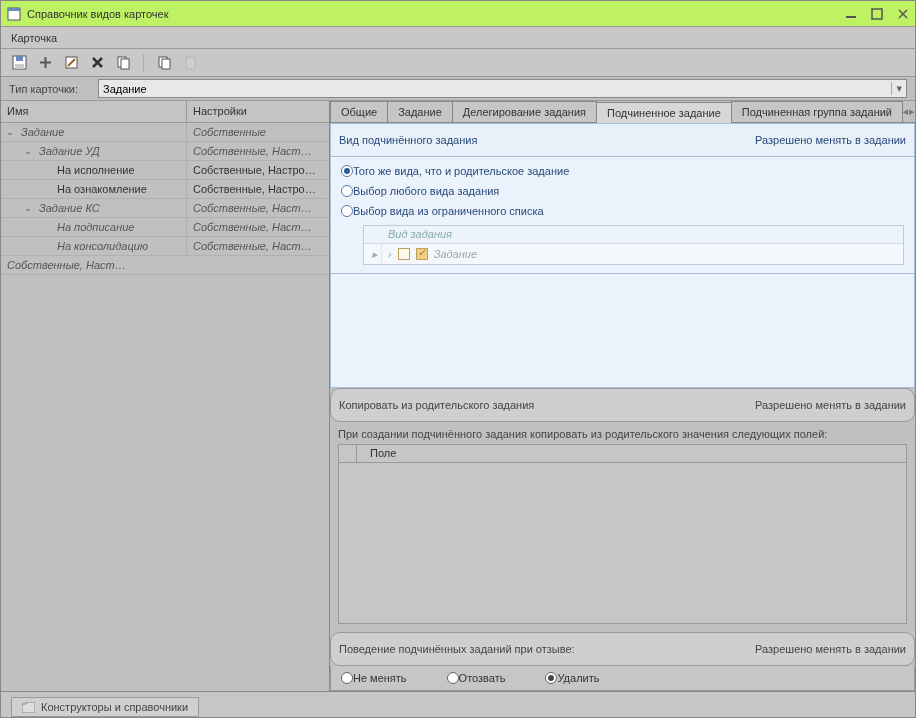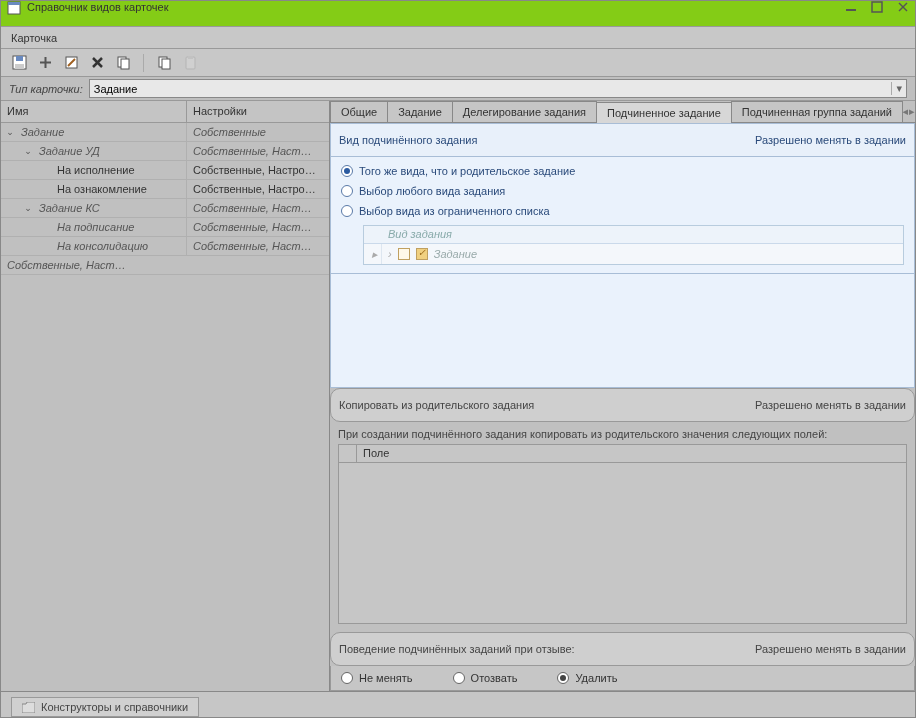--- a/index.html
+++ b/index.html
@@ -1,28 +1,28 @@
 <!DOCTYPE html>
 <html><head>
 <meta charset="utf-8">
 <style>
 * { box-sizing: border-box; margin: 0; padding: 0; font-family: Tahoma, Arial, sans-serif; font-size: 11px; }
 body { background: #d9d9d9; width: 916px; height: 718px; overflow: hidden; }
 .window { width: 916px; height: 718px; background: #bfbfbf; border: 1px solid #888; display: flex; flex-direction: column; }
-.titlebar { height: 26px; display: flex; align-items: flex-start; padding: 0 6px; background: #84cc16; border-bottom: 1px solid #999; }
+.titlebar { height: 26px; display: flex; align-items: center; padding: 0 6px; background: #bef264; border-bottom: 1px solid #999; }
 .titlebar .app-icon { width: 14px; height: 14px; margin-right: 6px; display: inline-block; }
 .titlebar .title { flex: 1; color: #333; }
 .titlebar .wbtns { display: flex; gap: 14px; color: #555; }
 .titlebar .wbtn { cursor: pointer; }
 .menubar { height: 22px; display: flex; align-items: center; padding: 0 10px; background: #c8c8c8; border-bottom: 1px solid #999; color: #333; }
 .toolbar { height: 28px; display: flex; align-items: center; gap: 10px; padding: 0 10px; background: #c8c8c8; border-bottom: 1px solid #999; }
 .tb-icon { width: 16px; height: 16px; display: flex; align-items: center; justify-content: center; color: #555; cursor: pointer; }
 .tb-sep { width: 1px; height: 18px; background: #aaa; margin: 0 2px; }
 .type-row { height: 24px; display: flex; align-items: center; padding: 0 8px; background: #bfbfbf; border-bottom: 1px solid #999;}
-.type-row label { color: #444; margin-right: 6px; font-style: italic; }
+.type-row label { color: #444; margin-right: 20px; }
 .type-select { flex: 1; height: 19px; border: 1px solid #888; background: #e8e8e8; display: flex; align-items: center; justify-content: space-between; padding: 0 4px; }
 .type-sel-btn { border-left: 1px solid #aaa; padding-left: 4px; color: #666; cursor: pointer; }
 .body { flex: 1; display: flex; min-height: 0; }
 .left { width: 329px; display: flex; flex-direction: column; background: #c0c0c0; border-right: 1px solid #888; }
 .left-head { height: 22px; display: flex; background: #c4c4c4; border-bottom: 1px solid #999; }
 .lh-cell { padding: 4px 6px; color: #333; }
 .lh-name { width: 186px; border-right: 1px solid #999; }
 .lh-set { flex: 1; }
 .tree { background: #c0c0c0; flex:1; overflow:auto;}
 .trow { display: flex; height: 19px; border-bottom: 1px solid #b0b0b0; align-items: center; }
@@ -36,38 +36,38 @@
 .right { flex: 1; display: flex; flex-direction: column; background: #c0c0c0; min-width:0;}
 .tabbar { height: 22px; display: flex; align-items: stretch; background: #c0c0c0; border-bottom: 1px solid #888; }
 .tab { padding: 4px 10px; border: 1px solid #888; border-bottom: none; margin-right: -1px; background: #c6c6c6; color: #333; cursor: pointer; white-space:nowrap; }
 .tab.active { background: #d7d7d7; position: relative; top: 1px; }
 .tab-nav { width: 16px; display: flex; align-items:center; justify-content:center; color:#777; cursor:pointer;}
 .tabcontent { flex:1; display:flex; flex-direction:column; padding: 0; min-height:0;}
 .section-head { background: #e8f0fa; border: 1px solid #a8bdd6; height:20px; display:flex; align-items:center; justify-content:space-between; padding:16px 8px; color:#2a4a7a;}
 .section-head.gray { background: #cfcfcf; border-color:#999; color:#444;border-radius:10px;}
 .section-body { background: #eaf2fc; border: 1px solid #a8bdd6; border-top:none; padding: 8px 10px; display:flex; flex-direction:column; gap:8px;}
 .section-body.gray { background:#c6c6c6; border-color:#999; color:#444;text-align:center;}
-.radio-row { display:flex; align-items:center; gap:6px; color:#2a4a7a;}
+.radio-row { display:flex; align-items:center; color:#2a4a7a;}
 .radio-row.gray { color:#333;}
 .radio { width:12px; height:12px; border:1px solid #5a7aa8; border-radius:50%; display:inline-flex; align-items:center; justify-content:center; background:#fff;}
 .radio.checked::after { content:""; width:6px; height:6px; background:#2a5aa0; border-radius:50%;}
 .radio.gray { border-color:#666;}
 .radio.gray.checked::after { background:#444;}
 .subtable { margin-left: 22px; border:1px solid #b8ccde; background:#f4f7fb;}
 .subtable .sth { height:18px; background:#edf3fa; border-bottom:1px solid #cad9ea; padding:2px 8px 2px 24px; color:#8aa; font-style:italic;}
 .subtable .str { height:20px; display:flex; align-items:center; padding:0 4px; gap:6px; color:#9aa; font-style:italic;}
 .subtable .navcell { width:14px; text-align:center; color:#aaa; border-right:1px solid #dde6f0; height:100%; display:flex; align-items:center; justify-content:center;}
 .checkbox { width:12px; height:12px; border:1px solid #c0a060; background:#fff8e8; display:inline-block;}
 .checkbox.checked { background:#f0d080; position:relative;}
 .checkbox.checked::after{content:"✓"; position:absolute; top:-2px; left:1px; font-size:10px; color:#a07020;}
 .copytext { color:#444; padding: 6px 8px 4px 8px;}
 .fieldtable { margin:0 8px 8px 8px; border:1px solid #999; height:180px; background:#c6c6c6;}
 .ft-head { height:18px; border-bottom:1px solid #999; display:flex;}
 .ft-h1 { width:18px; border-right:1px solid #999;}
-.ft-h2 { flex:1; padding:2px 6px; color:#333;}
+.ft-h2 { flex:1; padding:2px 6px; color:#333;margin-left:7px;}
 .behavior-row { display:flex; gap:40px; padding:6px 10px;}
 .footer { height:26px; border-top:1px solid #888; background:#c6c6c6; display:flex; align-items:flex-end; padding:0 10px;}
 .footer-tab { background:#d0d0d0; border:1px solid #999; padding:3px 10px; display:flex; align-items:center; gap:6px; color:#444;}
 .spacer-fill { flex:0 0 120px; background:#eaf2fc;}
 svg { display:block;}
 .copypanel { display:flex; flex-direction:column;}
 </style>
 </head>
 <body>
 

